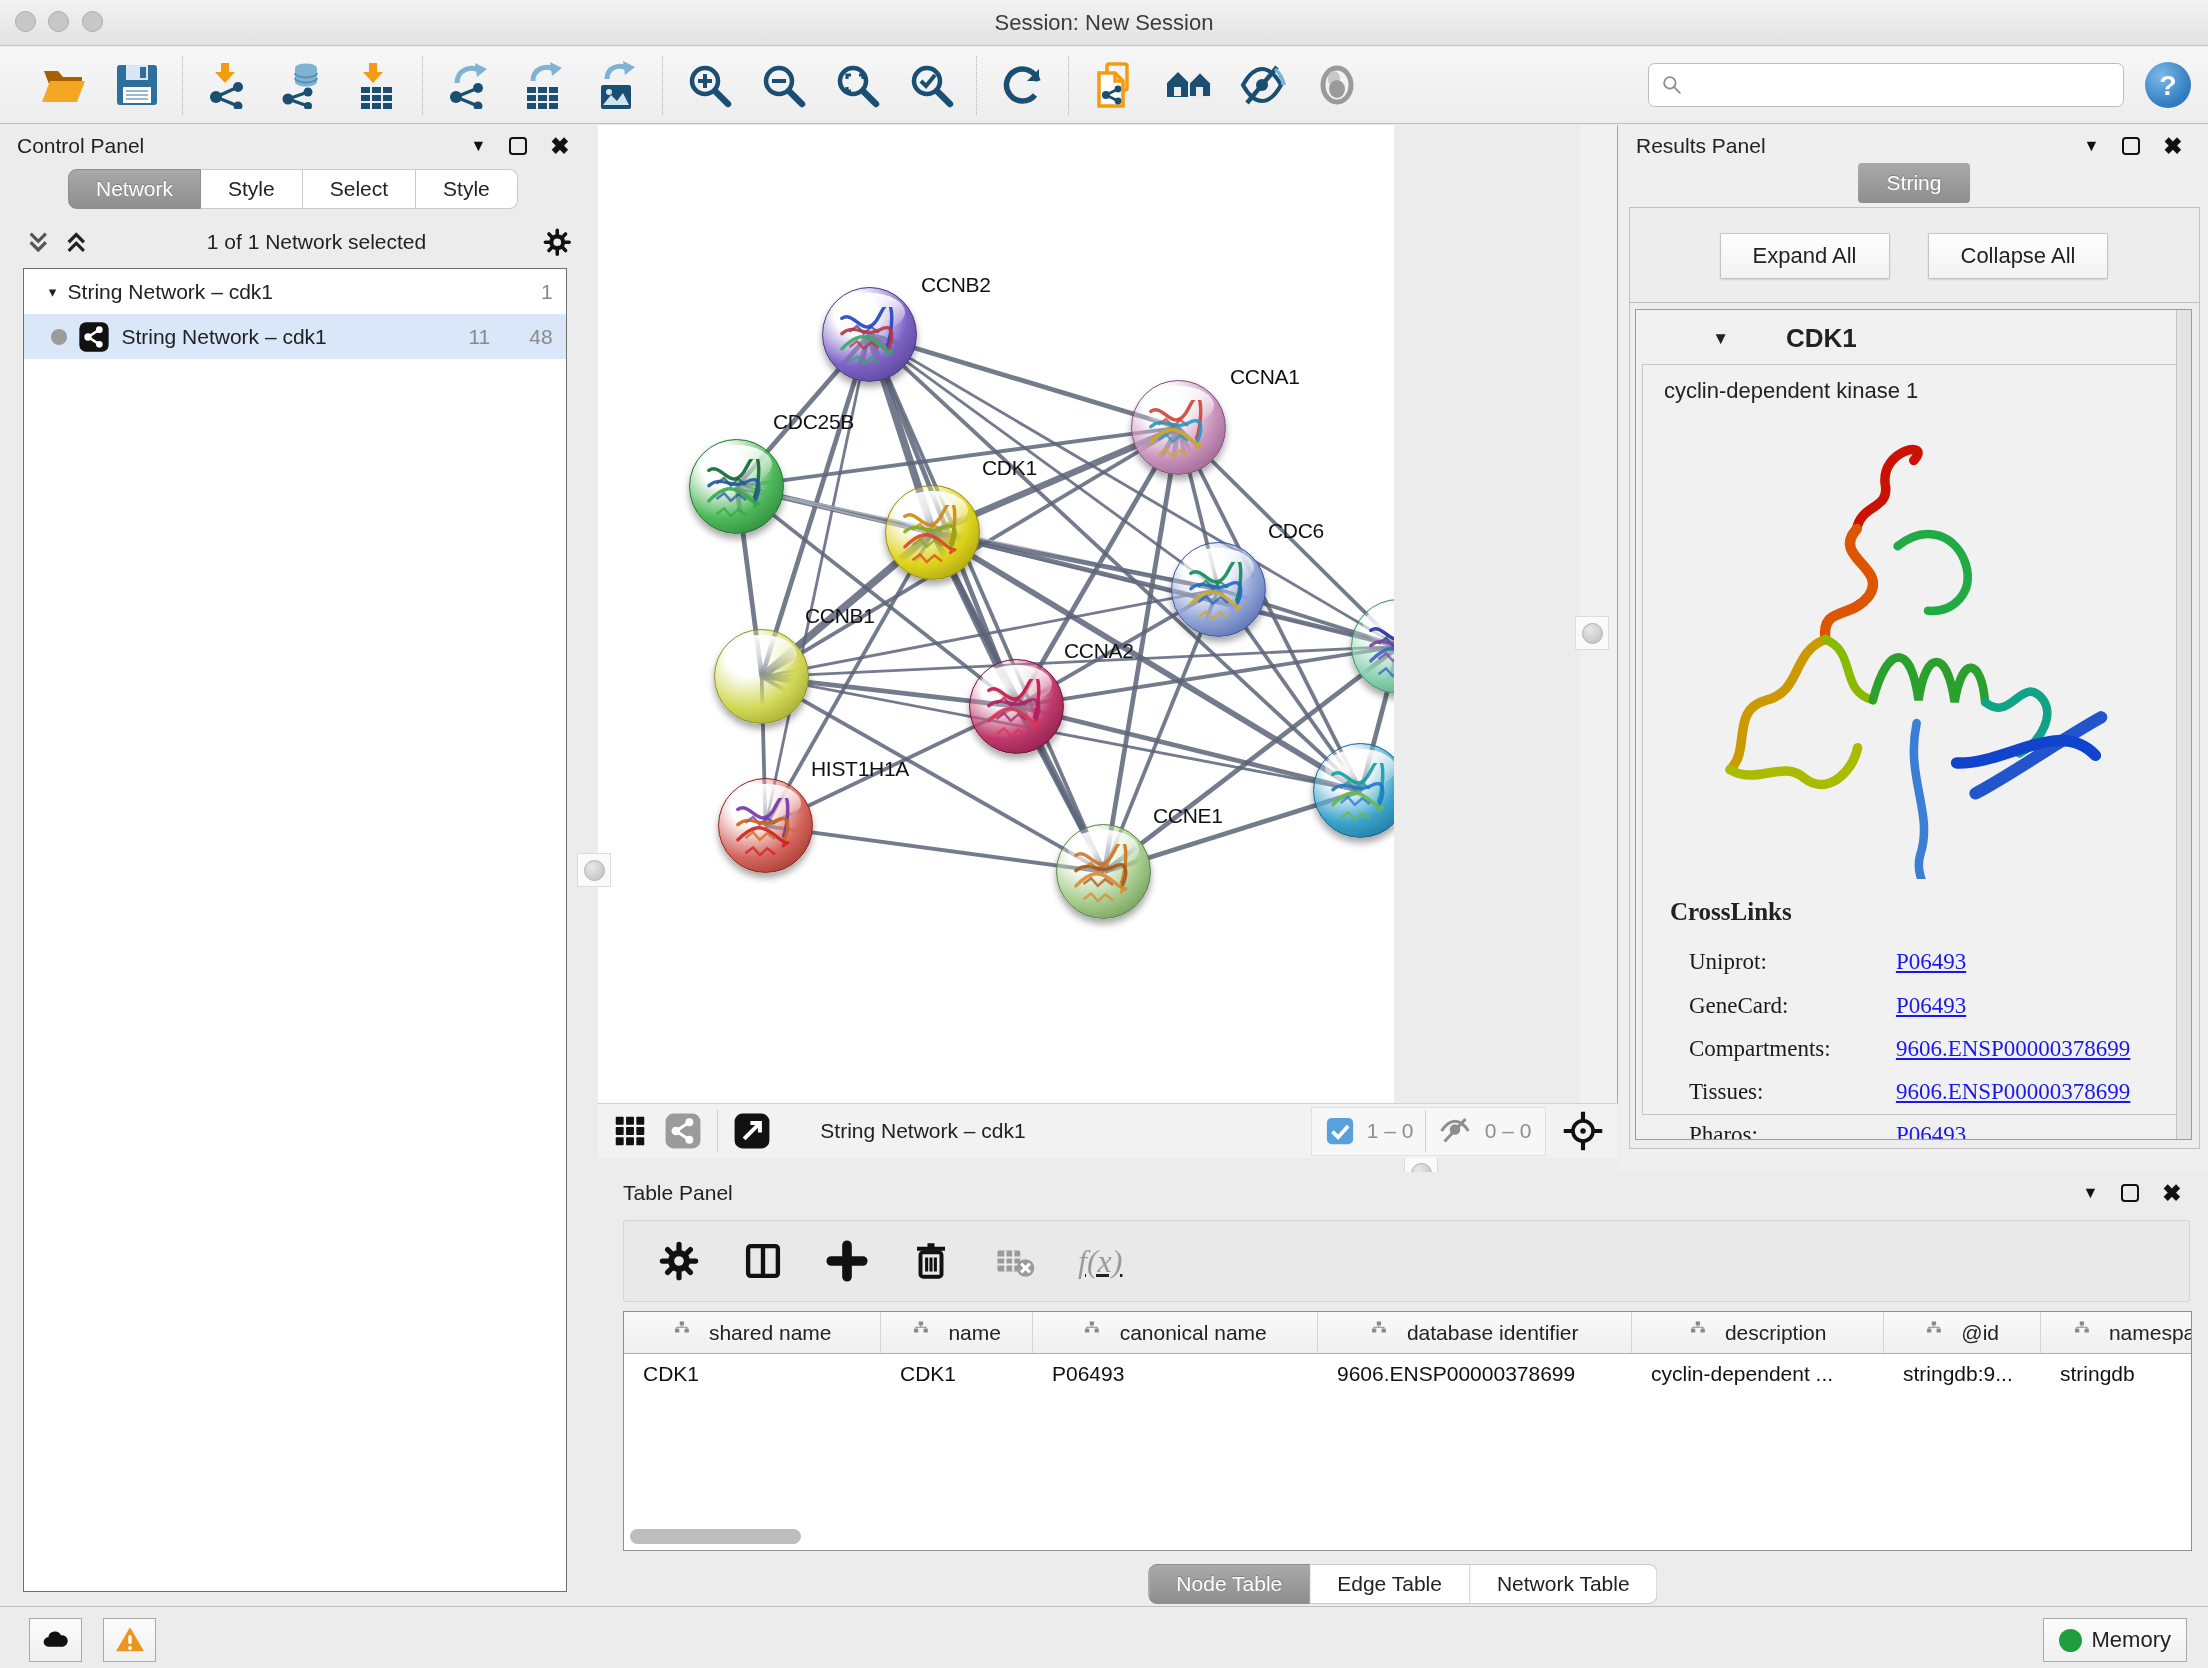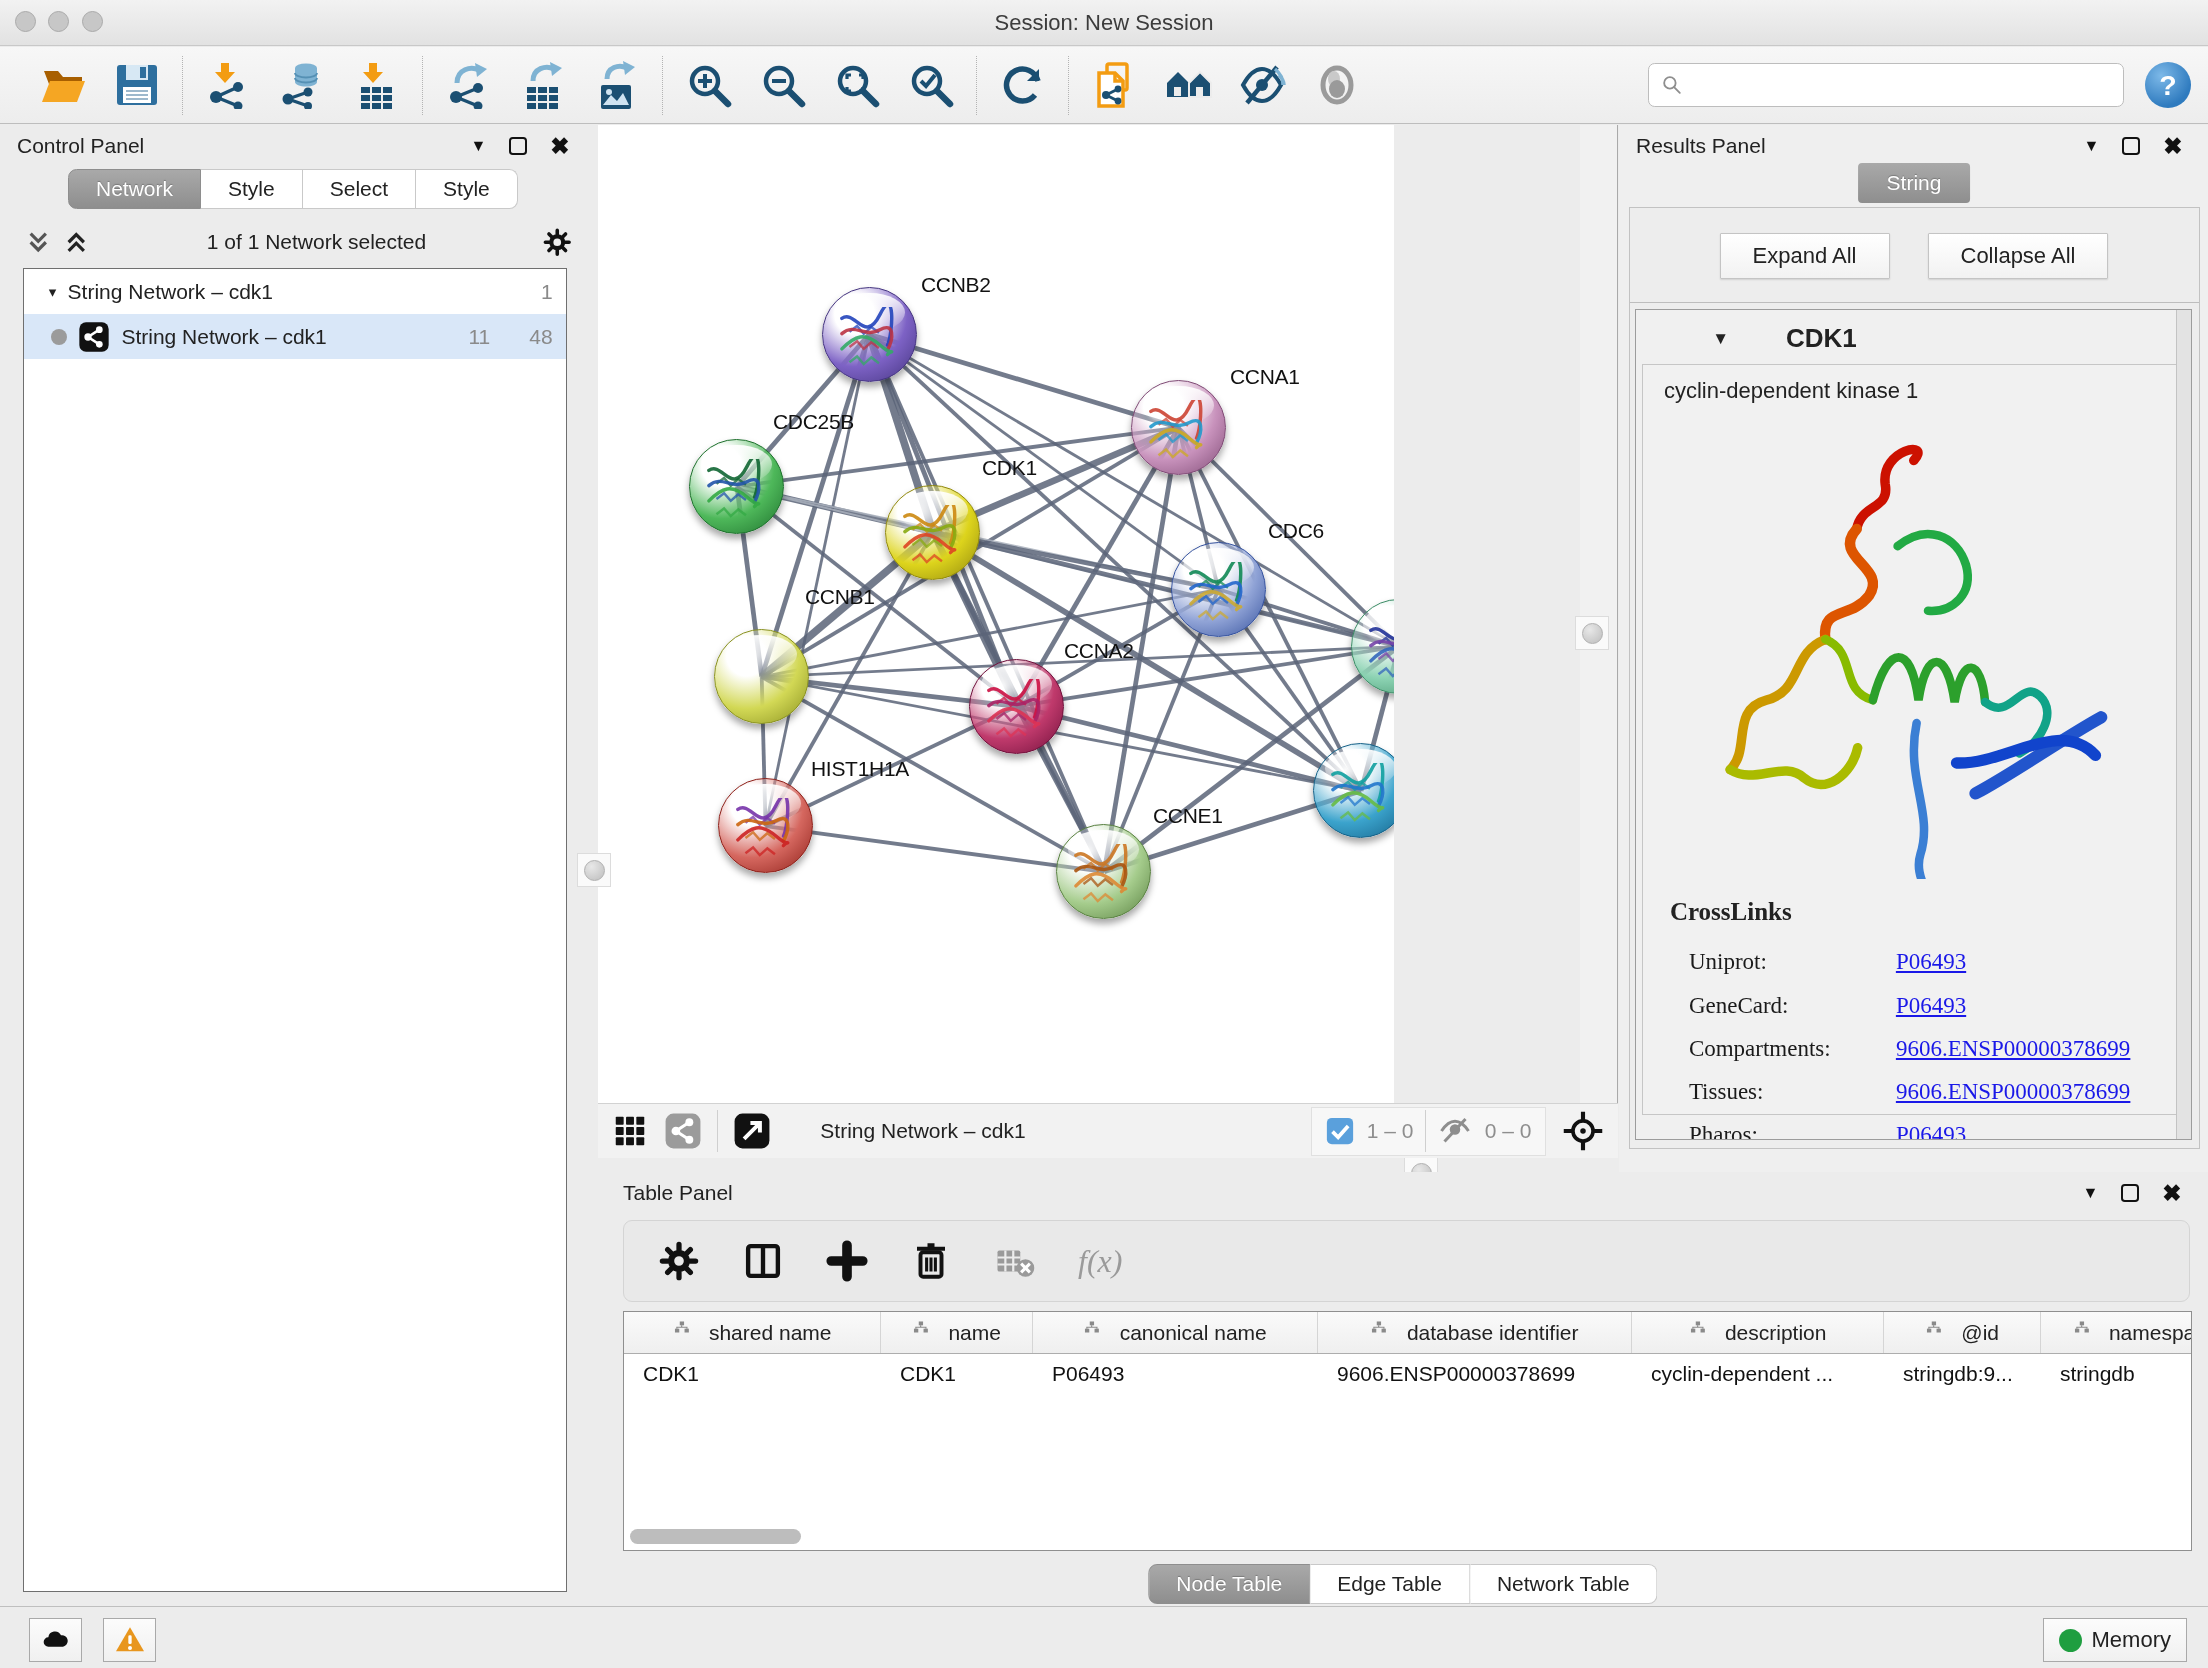--- a/index.html
+++ b/index.html
@@ -103,21 +103,21 @@
   .rp-crosslinks { position:absolute; left:0; top:533px; width:100%; font-family:"Liberation Serif", serif; }
   .rp-crosslinks h3 { font-size:25px; padding-left:27px; margin-bottom:15px; }
   .cl-row { display:flex; font-size:23px; padding:8.6px 0 8.6px 46px; }
   .cl-row .lab { width:207px; color:#1a1a1a; }
   .cl-row .lnk { color:#1a18e8; text-decoration:underline; }
   .rp-scroll { position:absolute; right:0; top:0; width:15px; height:100%; background:#e3e3e3; border-left:1px solid #c3c3c3; }
 
   
   .table-panel { position:absolute; left:598px; top:1172px; width:1610px; height:434px; background:#ececec; }
   .tp-toolbar { position:absolute; left:25px; top:48px; width:1567px; height:82px; background:#e9e9e9;
-    border:1px solid #d4d4d4; border-radius:9px; display:flex; align-items:center; gap:42px; padding:0 34px; }
+    border:1px solid #d4d4d4; border-radius:3px; display:flex; align-items:center; gap:42px; padding:0 34px;text-decoration:underline; }
   .tp-toolbar svg { width:42px; height:42px; }
   .fx { font-family:"Liberation Serif", serif; font-style:italic; font-size:32px; color:#9a9a9a; }
   .tp-table { position:absolute; left:25px; top:139px; width:1569px; height:240px; background:#fff; border:1.9px solid #8f8f8f; overflow:hidden; }
   .tp-header { display:flex; background:linear-gradient(#fafafa,#efefef); border-bottom:1.9px solid #adadad; height:42px; }
   .tp-hcell { display:flex; align-items:center; justify-content:center; gap:11.4px; font-size:21px; color:#222;
     border-right:1px solid #d5d5d5; flex-shrink:0; overflow:hidden; }
   .tp-hcell svg { width:25px; height:23px; flex-shrink:0; }
   .tp-row { display:flex; height:40px; align-items:center; }
   .tp-cell { font-size:21px; color:#111; padding-left:19px; flex-shrink:0; overflow:hidden; white-space:nowrap; }
   .tp-hscroll { position:absolute; left:0; bottom:3.8px; width:100%; height:17px; }
@@ -515,21 +515,21 @@
           <path d="M14 42 l8 -6 l7 8 l8 -7 l8 6" fill="none" stroke="#7744aa" stroke-width="2.6" opacity="0.75"></path>
           <path d="M6 44 C 20 30, 30 26, 46 40 S 60 42, 54 50" fill="none" stroke="#3366bb" stroke-width="3.6" stroke-linecap="round" opacity="0.9"></path>
           <path d="M14 58 l8 -6 l7 8 l8 -7 l8 6" fill="none" stroke="#3366bb" stroke-width="2.6" opacity="0.75"></path>
         </svg>
       </div>
       <div class="net-label" style="left:850px; top:451px;">RB1</div>
       <div class="net-node" style="left:116px; top:504px;background:radial-gradient(circle at 34% 28%, rgba(255,255,255,.95) 0%, rgba(255,255,255,.25) 22%, #d2d855 58%, #878f1e 100%);border:1.9px solid #878f1e;">
         <span class="gloss"></span>
         <svg width="65" height="59" viewBox="0 0 68 62"></svg>
       </div>
-      <div class="net-label" style="left:207px; top:460px;">CCNB1</div>
+      <div class="net-label" style="left:207px; top:479px;">CCNB1</div>
       <div class="net-node" style="left:371px; top:534px;background:radial-gradient(circle at 34% 28%, rgba(255,255,255,.95) 0%, rgba(255,255,255,.25) 22%, #c03a6c 58%, #6e0f3a 100%);border:1.9px solid #6e0f3a;">
         <span class="gloss"></span>
         <svg width="65" height="59" viewBox="0 0 68 62">
           <path d="M6 12 C 20 2, 30 40, 46 8 S 60 26, 54 40" fill="none" stroke="#cc1144" stroke-width="3.6" stroke-linecap="round" opacity="0.9"></path>
           <path d="M14 26 l8 -6 l7 8 l8 -7 l8 6" fill="none" stroke="#cc1144" stroke-width="2.6" opacity="0.75"></path>
           <path d="M6 28 C 20 16, 30 33, 46 24 S 60 34, 54 45" fill="none" stroke="#aa2266" stroke-width="3.6" stroke-linecap="round" opacity="0.9"></path>
           <path d="M14 42 l8 -6 l7 8 l8 -7 l8 6" fill="none" stroke="#aa2266" stroke-width="2.6" opacity="0.75"></path>
           <path d="M6 44 C 20 30, 30 26, 46 40 S 60 42, 54 50" fill="none" stroke="#dd3355" stroke-width="3.6" stroke-linecap="round" opacity="0.9"></path>
           <path d="M14 58 l8 -6 l7 8 l8 -7 l8 6" fill="none" stroke="#dd3355" stroke-width="2.6" opacity="0.75"></path>
         </svg>

